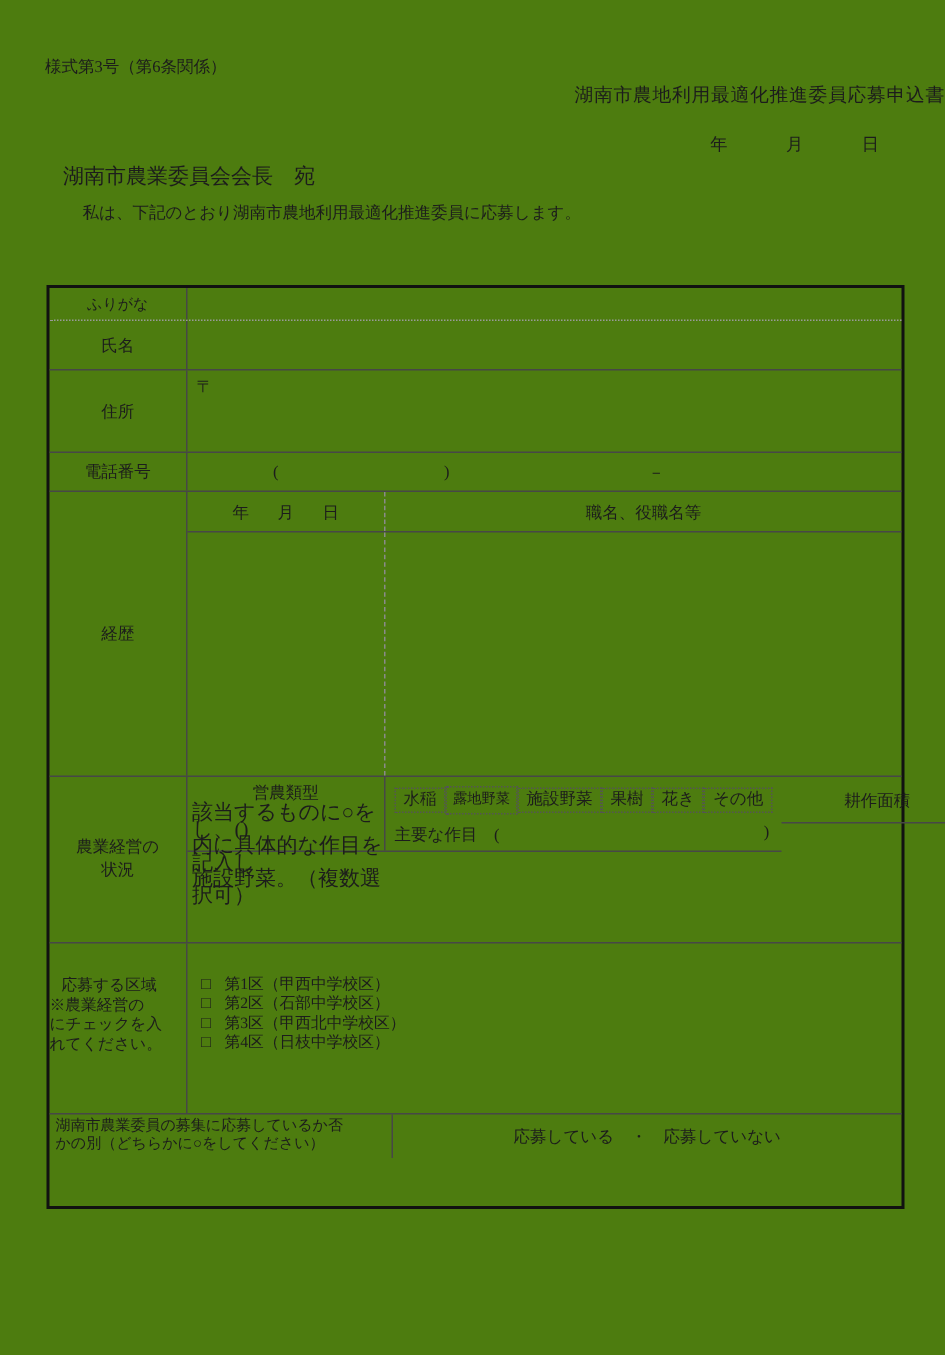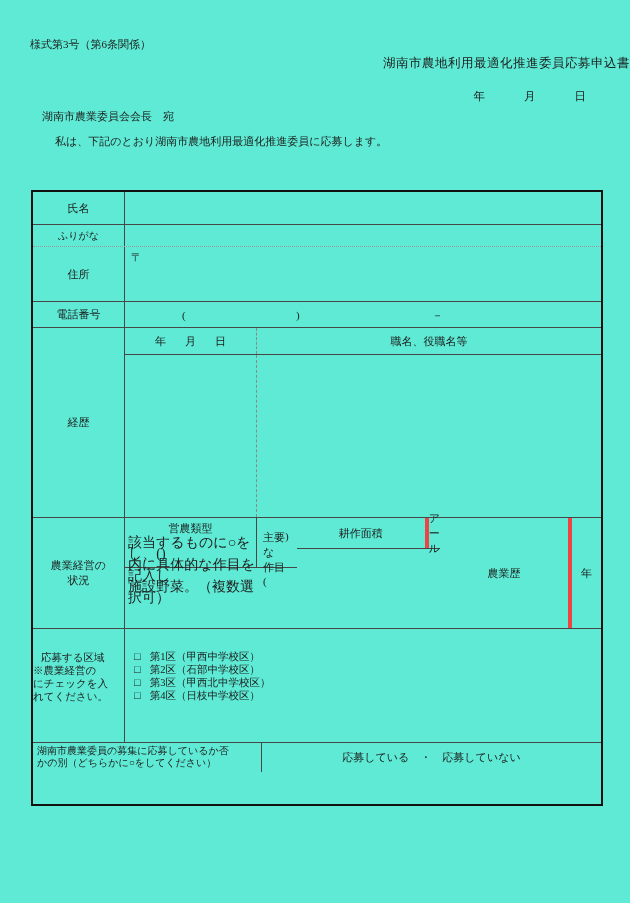--- a/index.html
+++ b/index.html
@@ -1,26 +1,26 @@
 <!DOCTYPE html>
 <html><head>
 <meta charset="utf-8">
 <style>
   html,body { margin:0; padding:0; background:#e8e8e8; }
   .page {
     position:relative; width:630px; height:903px; margin:0 auto;
-    background:#5eead4; color:#1c1c1c;
+    background:#4d7c0f; color:#1c1c1c;
     font-family:"Liberation Serif","DejaVu Serif",serif;
     overflow:hidden;
   }
   
   .form-no   { position:absolute; left:30px;  top:37px;  font-size:11px; }
   .doc-title { position:absolute; left:0; right:0; top:55px; text-align:right; font-size:12.5px; letter-spacing:.5px; }
   .date-line { position:absolute; right:44px; top:89px;  display:flex; gap:39px; font-size:11.5px; }
-  .addressee { position:absolute; left:42px;  top:109px; font-size:11px; }
+  .addressee { position:absolute; left:42px;  top:109px; font-size:14px; }
   .intro     { position:absolute; left:55px;  top:134px; font-size:11px; }
 
   
   .form-table {
     position:absolute; left:31px; top:190px; width:572px; height:616px;
     border:2px solid #111; box-sizing:border-box;
     display:flex; flex-direction:column; font-size:11px;
   }
   .row  { display:flex; border-bottom:1px solid #474747; box-sizing:border-box; flex:0 0 auto; }
   .cell { box-sizing:border-box; display:flex; align-items:center; justify-content:center; }
@@ -102,27 +102,27 @@
     <span>年</span>
     <span>月</span>
     <span>日</span>
   </div>
 
   <div class="addressee">湖南市農業委員会会長　宛</div>
   <div class="intro">私は、下記のとおり湖南市農地利用最適化推進委員に応募します。</div>
 
   <div class="form-table">
 
+    <div class="row r-furigana">
+      <div class="label-col">ふりがな</div>
+      <div class="cell grow"></div>
+    </div>
+
     <div class="row r-name">
       <div class="label-col">氏名</div>
-      <div class="cell grow"></div>
-    </div>
-
-    <div class="row r-furigana">
-      <div class="label-col">ふりがな</div>
       <div class="cell grow"></div>
     </div>
 
 
     <div class="row r-address">
       <div class="label-col">住所</div>
       <div class="cell addr-value">
         <span>〒</span>
       </div>
     </div>
@@ -162,20 +162,28 @@
       <div class="farm-right">
 
         <div class="farm-type">
           <div class="farm-type-label">
             <div class="ftl-title">営農類型</div>
             <div class="ftl-note">該当するものに○をし、()</div>
             <div class="ftl-note">内に具体的な作目を記入し</div>
             <div class="ftl-note">施設野菜。（複数選択可）</div>
           </div>
           <div class="farm-type-opts">
+            <div class="crop-row">
+              <span class="crop-box">水稲</span>
+              <span class="crop-box small">露地野菜</span>
+              <span class="crop-box">施設野菜</span>
+              <span class="crop-box">果樹</span>
+              <span class="crop-box">花き</span>
+              <span class="crop-box">その他</span>
+            </div>
             <div class="main-crop">
               <span>主要な作目　(</span>
               <span class="mc-space"></span>
               <span class="mc-close">)</span>
             </div>
           </div>
         </div>
 
         <div class="farm-sub">
           <div class="farm-sub-label">耕作面積</div>

